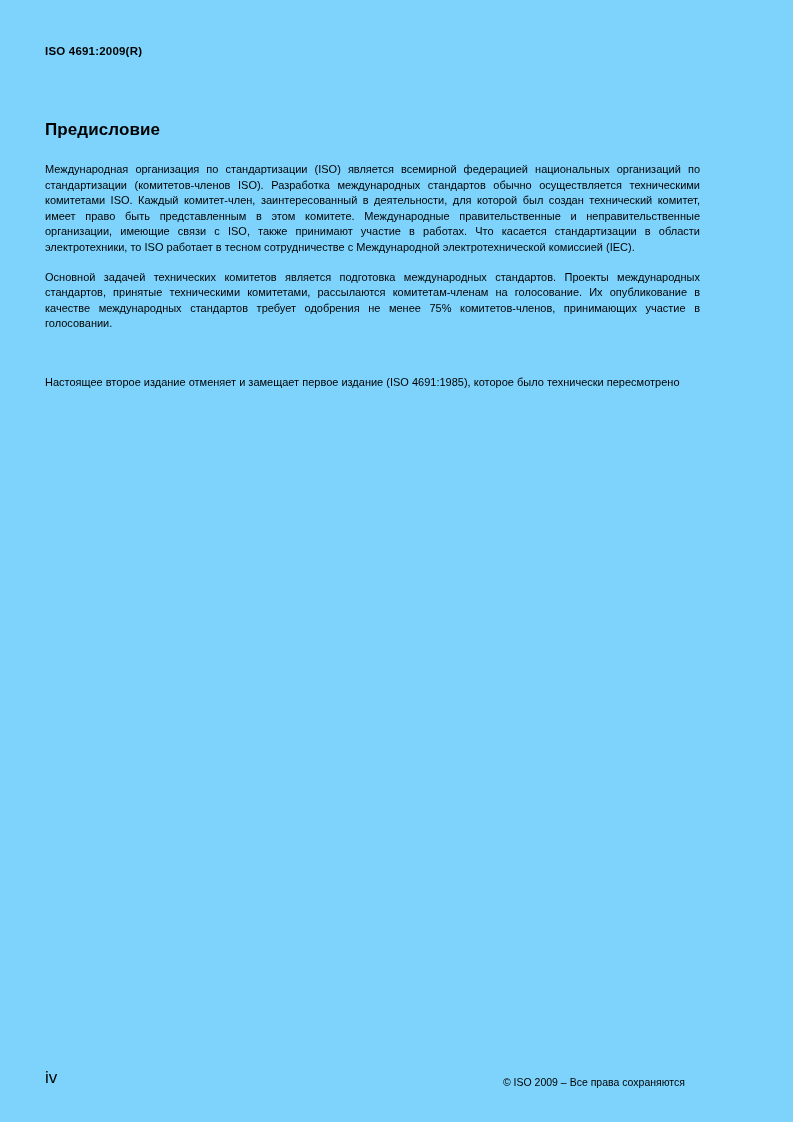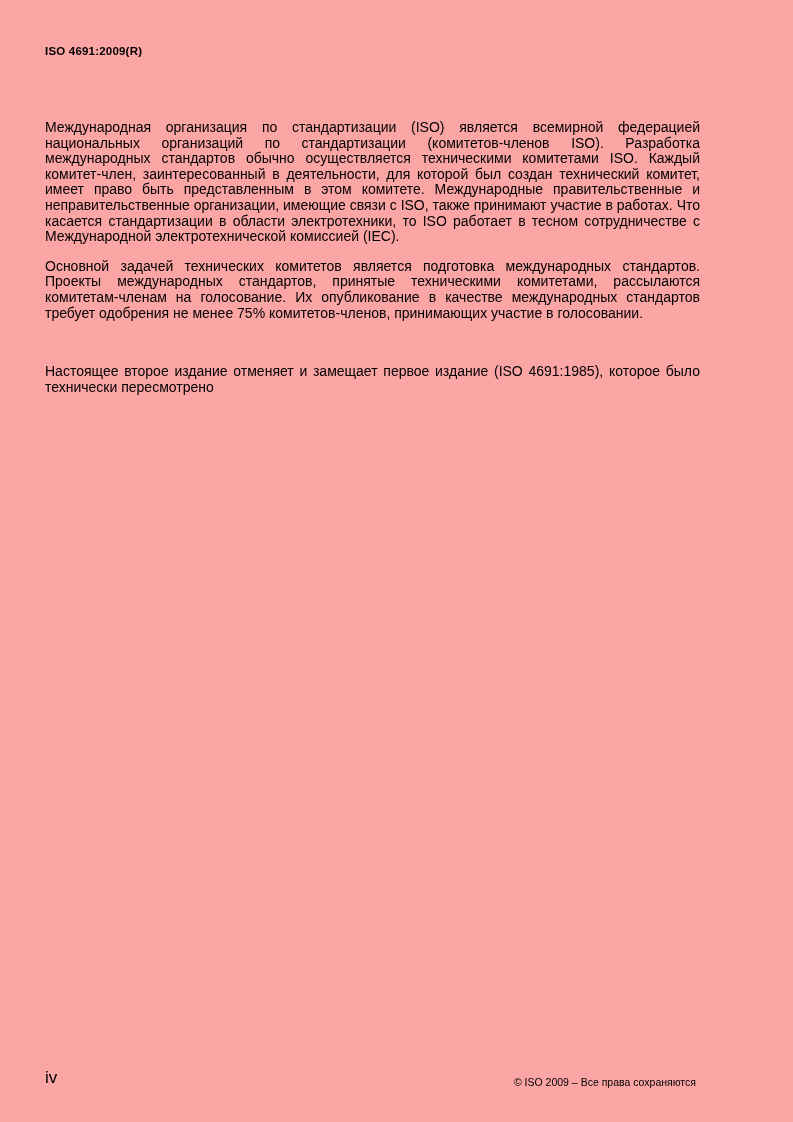--- a/index.html
+++ b/index.html
@@ -8,21 +8,21 @@
     background: #ffffff;
   }
   body {
     font-family: "Liberation Sans", sans-serif;
     color: #000000;
   }
   .page {
     position: relative;
     width: 793px;
     height: 1122px;
-    background: #fca5a5;
+    background: #7dd3fc;
     overflow: hidden;
     box-sizing: border-box;
   }
   .header-ref {
     position: absolute;
     top: 45px;
     left: 45px;
     font-size: 11.5px;
     font-weight: bold;
     letter-spacing: 0.2px;
@@ -33,21 +33,21 @@
     left: 45px;
     width: 655px;
   }
   .section-title {
     font-size: 17px;
     font-weight: bold;
     margin: 0 0 22px 0;
     letter-spacing: 0.1px;
   }
   p.body-text {
-    font-size: 14px;
+    font-size: 11px;
     line-height: 15.6px;
     text-align: justify;
     text-justify: inter-word;
     margin: 0 0 14px 0;
   }
   p.body-text:last-child {
     margin-bottom: 0;
     margin-top: 43px;
   }
   .ital {
@@ -61,35 +61,36 @@
     height: 16px;
   }
   .footer-left {
     position: absolute;
     left: 0;
     bottom: 0;
     font-size: 17px;
   }
   .footer-right {
     position: absolute;
-    right: 4px;
+    right: 15px;
     bottom: 0;
     font-size: 10.5px;
     white-space: nowrap;
   }
 </style>
 </head>
 <body>
 
 <div class="page">
 
   <div class="header-ref">ISO 4691:2009(R)</div>
 
   <div class="content">
 
+    <h1 class="section-title">Предисловие</h1>
 
     <p class="body-text">Международная организация по стандартизации (ISO) является всемирной федерацией национальных организаций по стандартизации (комитетов-членов ISO). Разработка международных стандартов обычно осуществляется техническими комитетами ISO. Каждый комитет-член, заинтересованный в деятельности, для которой был создан технический комитет, имеет право быть представленным в этом комитете. Международные правительственные и неправительственные организации, имеющие связи с ISO, также принимают участие в работах. Что касается стандартизации в области электротехники, то ISO работает в тесном сотрудничестве с Международной электротехнической комиссией (IEC).</p>
 
 
     <p class="body-text">Основной задачей технических комитетов является подготовка международных стандартов. Проекты международных стандартов, принятые техническими комитетами, рассылаются комитетам-членам на голосование. Их опубликование в качестве международных стандартов требует одобрения не менее 75% комитетов-членов, принимающих участие в голосовании.</p>
 
 
 
     <p class="body-text">Настоящее второе издание отменяет и замещает первое издание (ISO 4691:1985), которое было технически пересмотрено</p>
 

